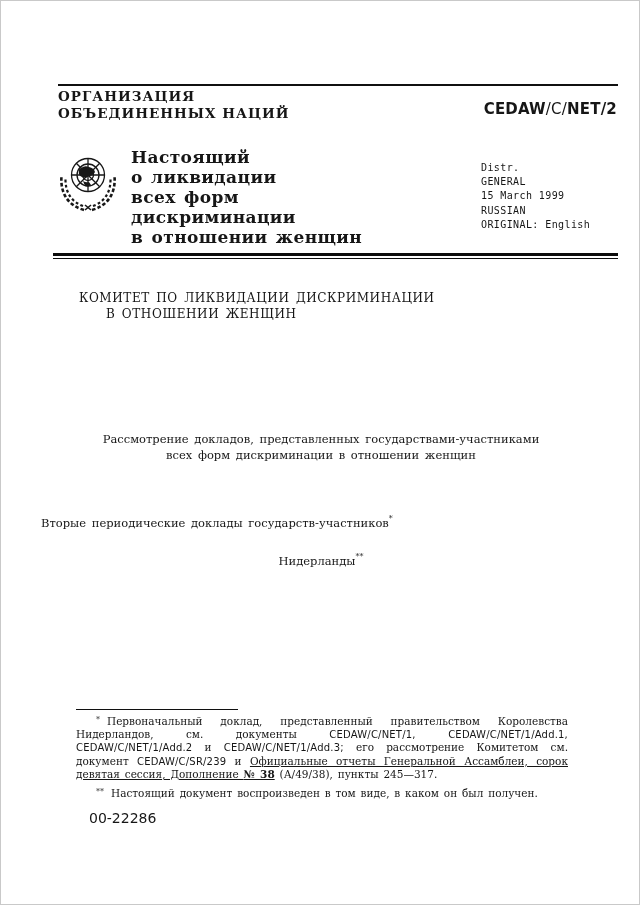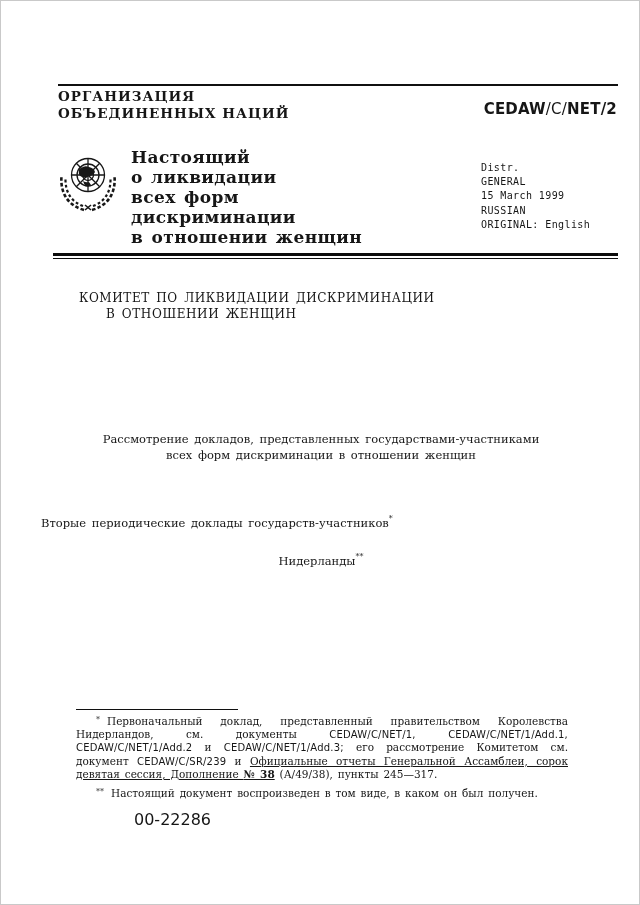--- a/index.html
+++ b/index.html
@@ -35,21 +35,21 @@
   sup{font-size:8px;vertical-align:top;position:relative;top:-2px;}
   
   .fn-rule{position:absolute;left:75px;top:708px;width:162px;border-top:1.6px solid #101010;}
   .footnote{position:absolute;left:75px;width:492px;font-size:10.5px;line-height:13.2px;text-align:justify;word-spacing:1.5px;}
   .fn1{top:714px;}
   .fn2{top:786px;text-align:left;}
   .footnote sup{margin-right:7px;margin-left:20px;}
   .footnote .sans{font-family:"DejaVu Sans",sans-serif;font-size:10px;letter-spacing:0.2px;}
   .footnote .u{text-decoration:underline;}
   .footnote .b{font-weight:bold;}
-  .doc-number{position:absolute;left:88px;top:809px;font-family:"DejaVu Sans",sans-serif;font-size:16px;margin-left:45px;}
+  .doc-number{position:absolute;left:88px;top:809px;font-family:"DejaVu Sans",sans-serif;font-size:14px;}
 </style>
 </head>
 <body>
 
 <div class="page">
 
   <div class="top-rule"></div>
 
   <div class="org-name">
     <div>ОРГАНИЗАЦИЯ</div>

